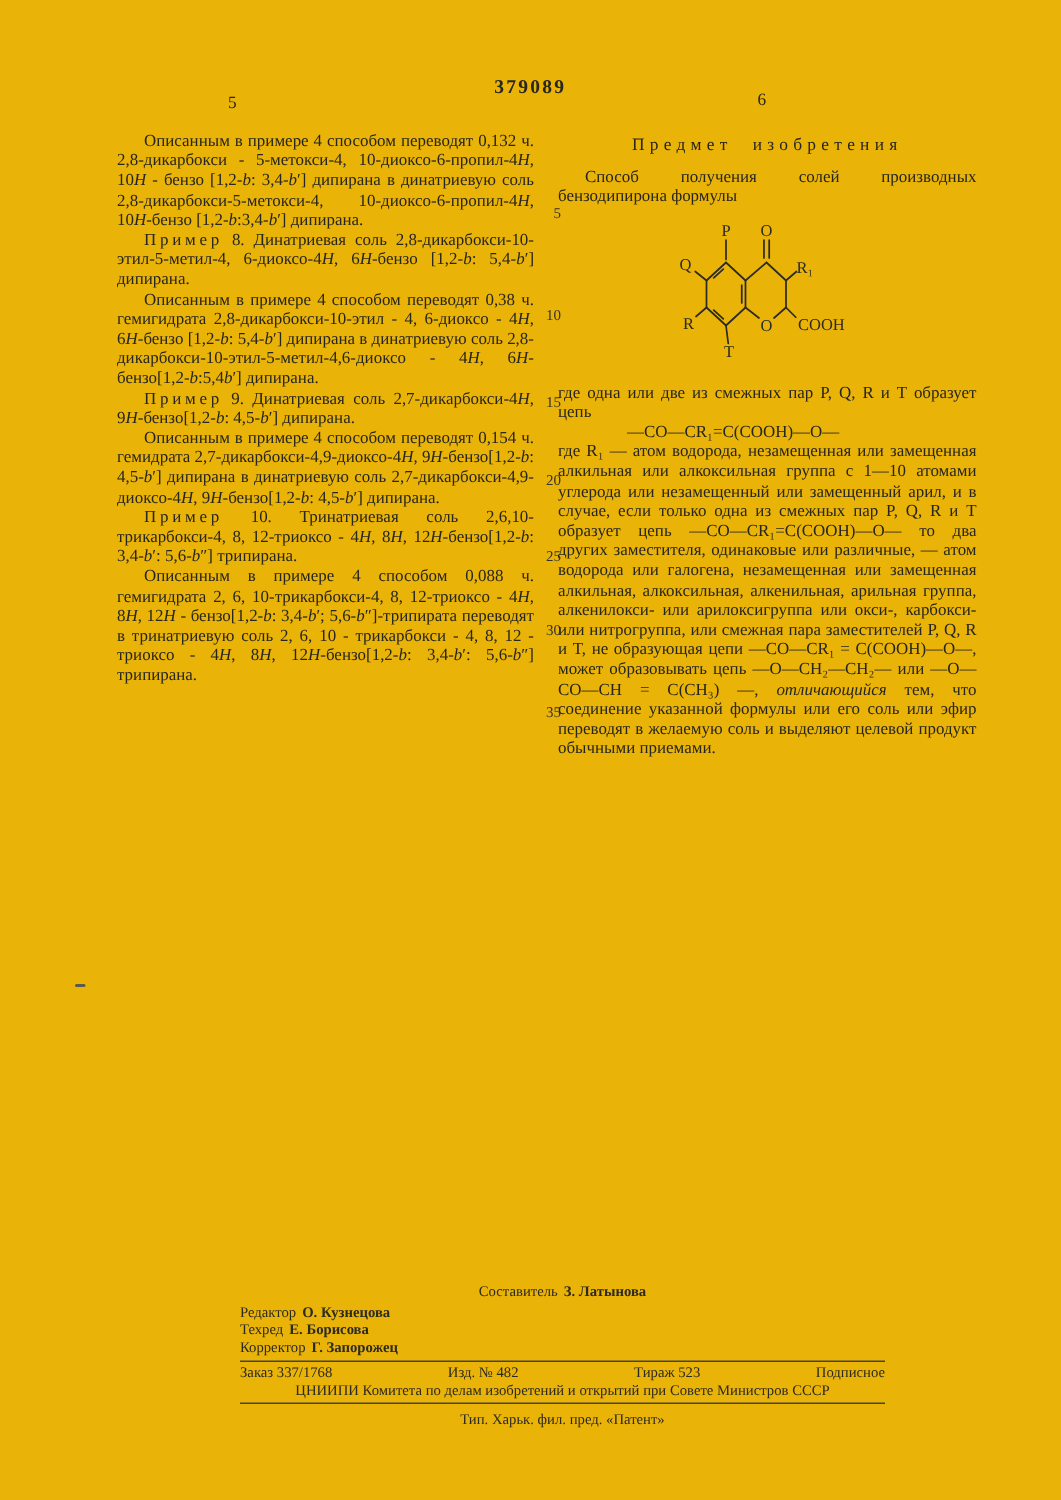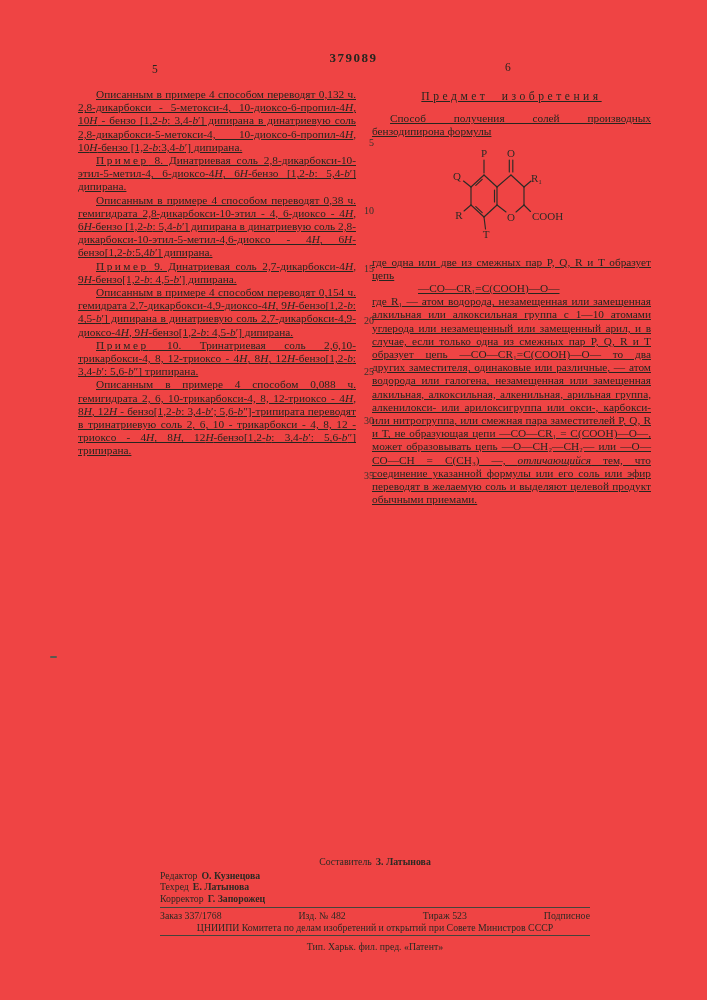--- a/index.html
+++ b/index.html
@@ -1,24 +1,24 @@
 <!DOCTYPE html>
 <html lang="ru"><head>
 <meta charset="utf-8">
 <style>
   html,body{margin:0;padding:0;background:#e9e8e4;}
   #page{
     position:relative;width:707px;height:1000px;margin:0 auto;
-    background:#ef4444;color:#27261f;overflow:hidden;
+    background:#eab308;color:#27261f;overflow:hidden;
     font-family:"Liberation Serif","DejaVu Serif",serif;
   }
   .col{position:absolute;font-size:11.3px;line-height:13.2px;}
   #left-col{left:78px;top:88px;width:278px;}
   #right-col{left:372px;top:90px;width:279px;}
-  .col p{margin:0;text-align:justify;text-decoration:underline;}
+  .col p{margin:0;text-align:justify;}
   .col p.ind{text-indent:18px;}
   .gap{margin-top:12px;}
   .gap-lg{margin-top:13px;}
   .sp{letter-spacing:2.5px;}
   i{font-style:italic;}
 
   #patent-number{position:absolute;top:50px;left:0;width:707px;text-align:center;
     font-weight:bold;font-size:13px;letter-spacing:1.5px;}
   .pagenum{position:absolute;font-size:11.5px;}
   #pagenum-left{left:152px;top:63px;}
@@ -127,21 +127,21 @@
   </div>
 
   <div id="artifact-dash"></div>
 
   <div id="footer">
     <div class="f-center">
       <span>Составитель</span><b>З. Латынова</b>
     </div>
     <div class="f-row" id="credits-row">
       <span><span>Редактор</span><b>О. Кузнецова</b></span>
-      <span><span>Техред</span><b>Е. Латынова</b></span>
+      <span><span>Техред</span><b>Е. Борисова</b></span>
       <span><span>Корректор</span><b>Г. Запорожец</b></span>
     </div>
     <div class="rule" id="rule1"></div>
     <div class="f-row">
       <span>Заказ 337/1768</span>
       <span>Изд. № 482</span>
       <span>Тираж 523</span>
       <span>Подписное</span>
     </div>
     <div class="f-center">ЦНИИПИ Комитета по делам изобретений и открытий при Совете Министров СССР</div>

